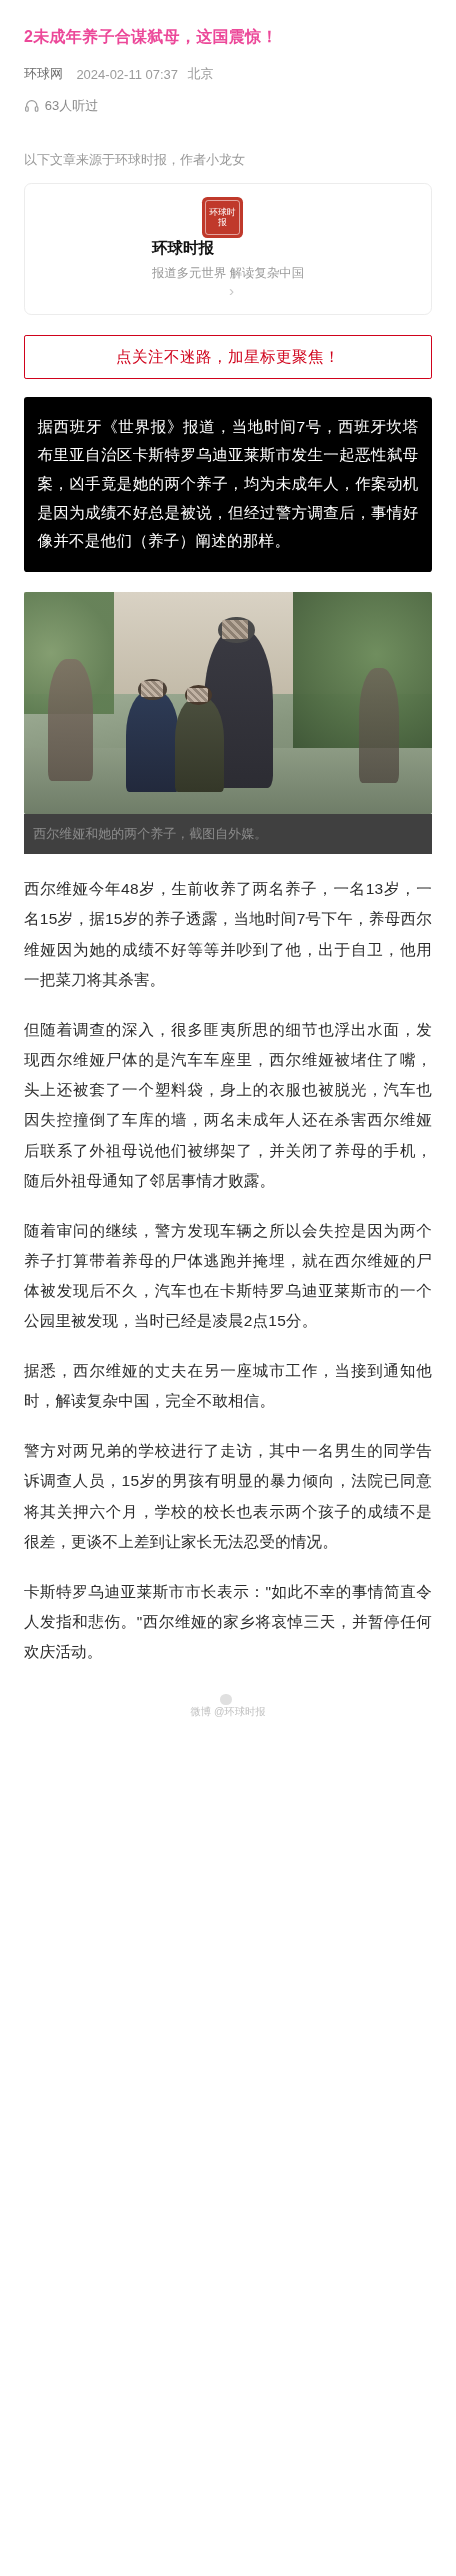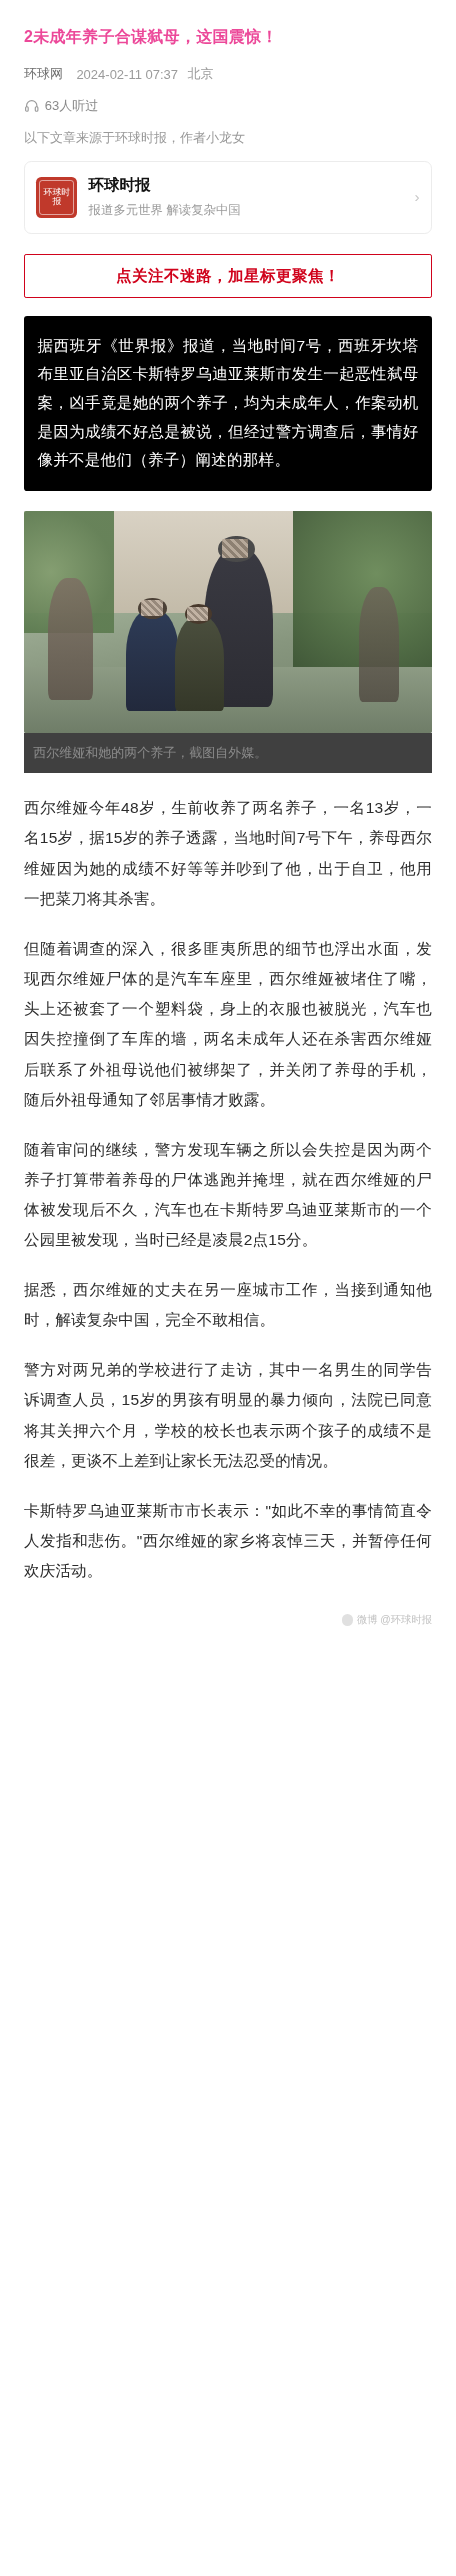--- a/index.html
+++ b/index.html
@@ -34,21 +34,21 @@
   .meta-source {
     color: #6d6d6d;
     margin-right: 13.4px;
   }
   .meta-time { color: #9b9b9b; }
   .listen-row {
     display: flex;
     align-items: center;
     font-size: 13px;
     color: #8a8a8a;
-    margin-bottom: 13px;
+    margin-bottom: 35px;
   }
   .headphone-icon {
     display: inline-block;
     width: 15.5px;
     height: 15.5px;
     margin-right: 5.2px;
     position: relative;
   }
   .headphone-icon svg { display: block; }
   .from-line {
@@ -58,20 +58,21 @@
     line-height: 1.5;
   }
   .card {
     border: 0.5px solid #ececec;
     border-radius: 7.2px;
     padding: 13.4px 11.3px;
     display: flex;
     align-items: center;
     margin-bottom: 20.6px;
     background: #ffffff;
+    flex-direction: column;
   }
   .card-logo {
     width: 41px;
     height: 41px;
     border-radius: 5.2px;
     background: #c0392b;
     flex: 0 0 41px;
     margin-right: 11.3px;
     position: relative;
     overflow: hidden;
@@ -108,21 +109,21 @@
     font-size: 15.5px;
     padding-left: 7.2px;
   }
   .banner {
     border: 1.5px solid #d0021b;
     border-radius: 2.1px;
     padding: 10.3px 5.2px;
     text-align: center;
     color: #d0021b;
     font-size: 15.5px;
-    font-weight: bold;
+    font-weight: normal;
     letter-spacing: 0.5px;
     margin-bottom: 18.5px;
   }
   .lead-box {
     background: #000000;
     color: #ffffff;
     border-radius: 3.1px;
     padding: 15.5px 13.4px;
     font-size: 15.5px;
     line-height: 1.85;
@@ -234,20 +235,21 @@
     text-align: justify;
   }
   .bottom-bar {
     margin-top: 10.3px;
     padding: 7.2px 0 15.5px 0;
     display: flex;
     justify-content: flex-end;
     align-items: center;
     font-size: 10.3px;
     color: #c2c2c2;
+    flex-direction: column;
   }
   .wb-dot {
     display: inline-block;
     width: 11.3px; height: 11.3px; border-radius: 50%;
     background: #e0e0e0;
     margin-right: 4.1px;
   }
 </style>
 </head>
 <body>

